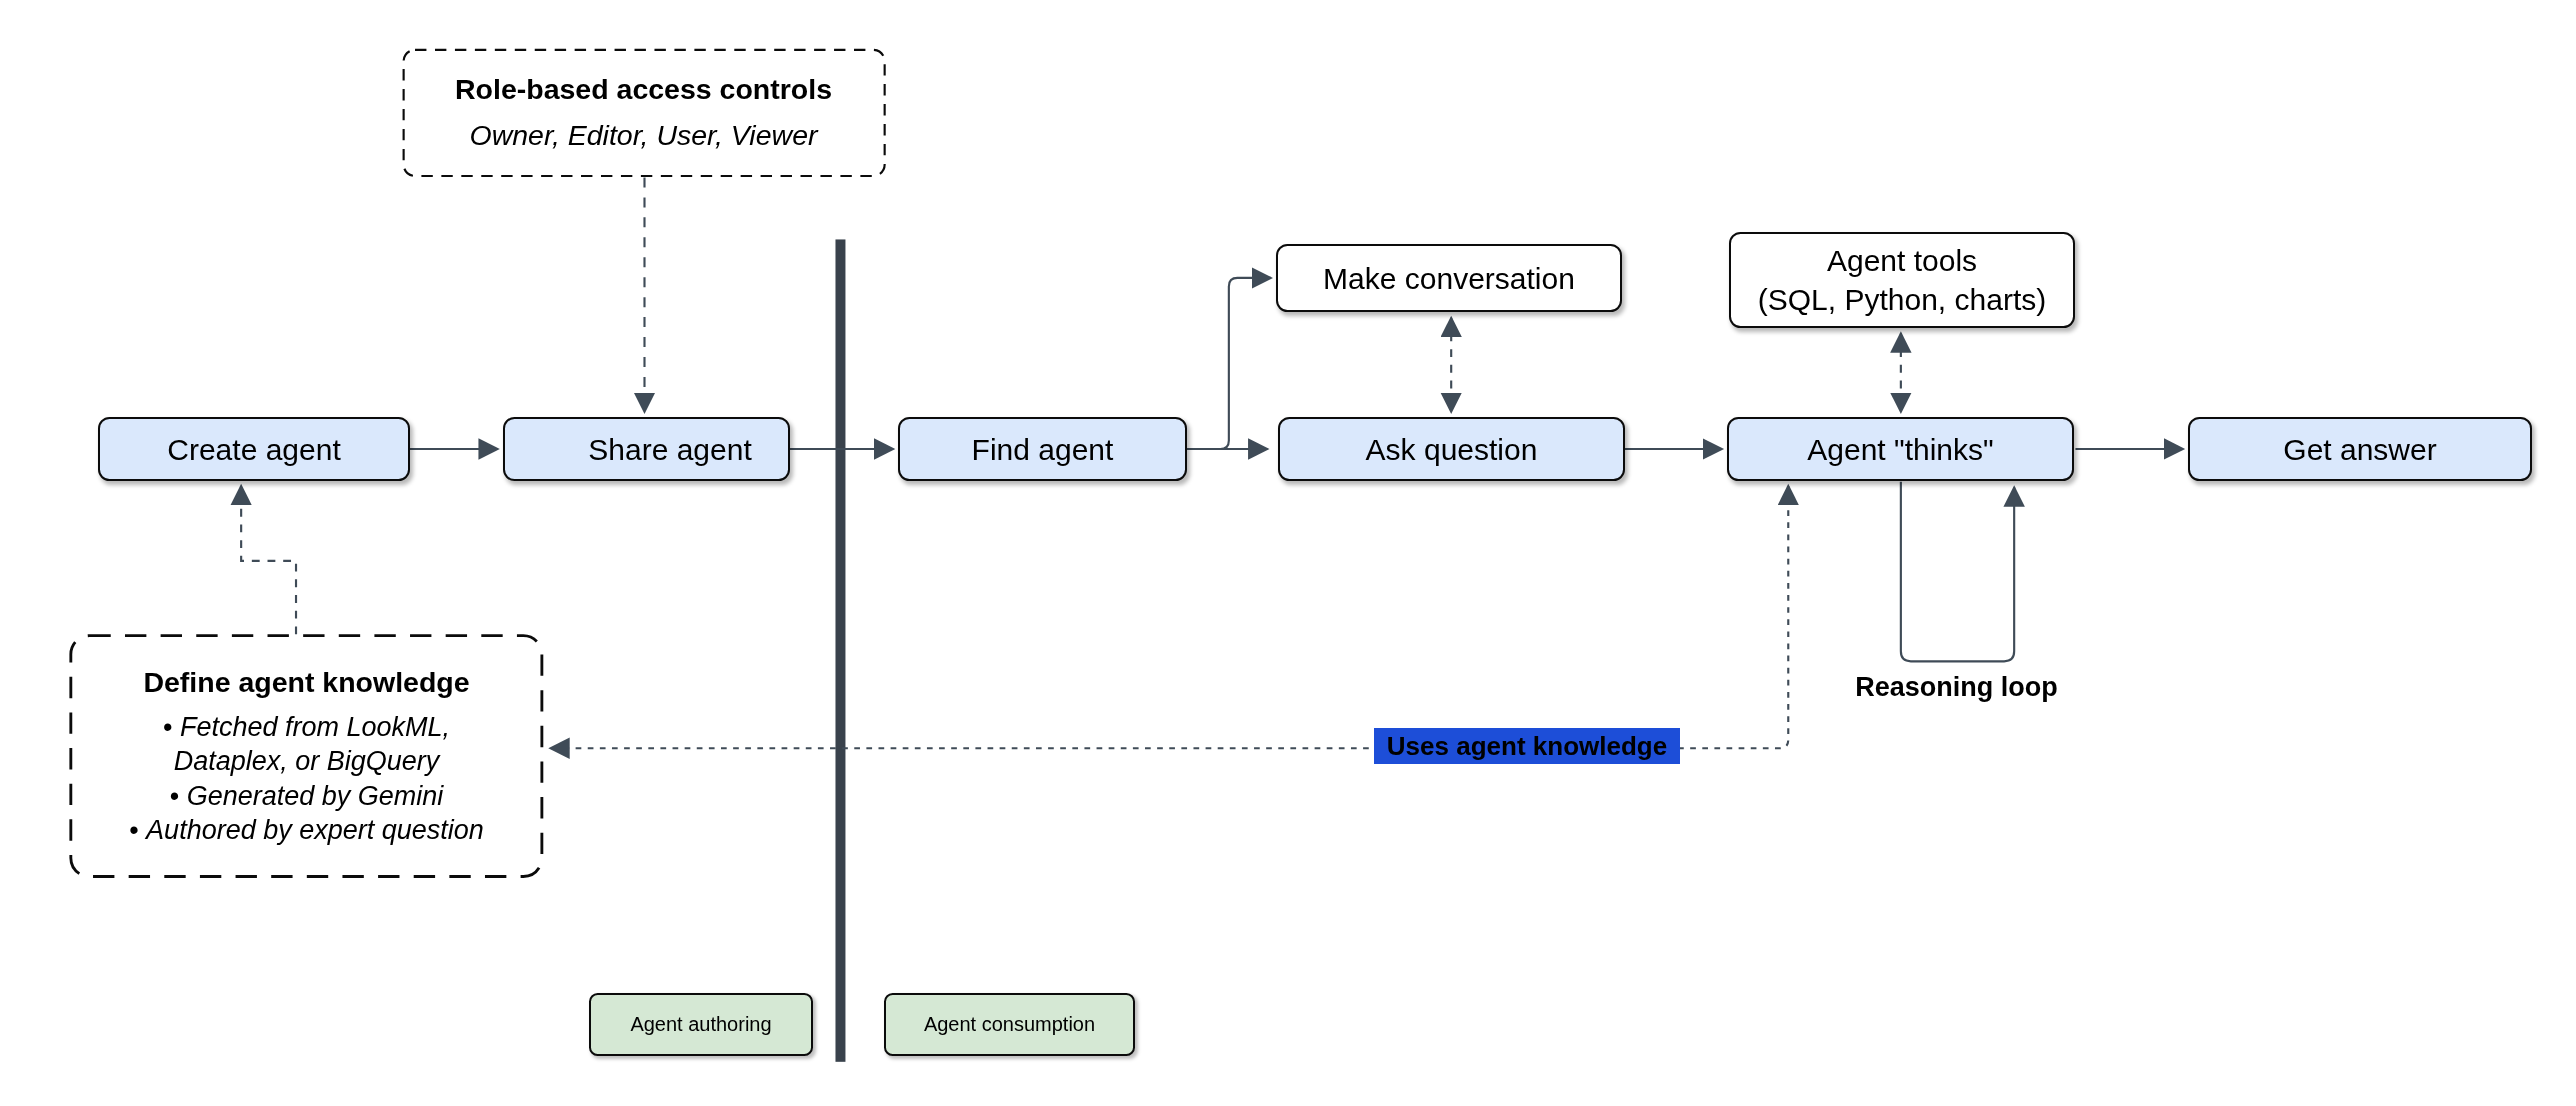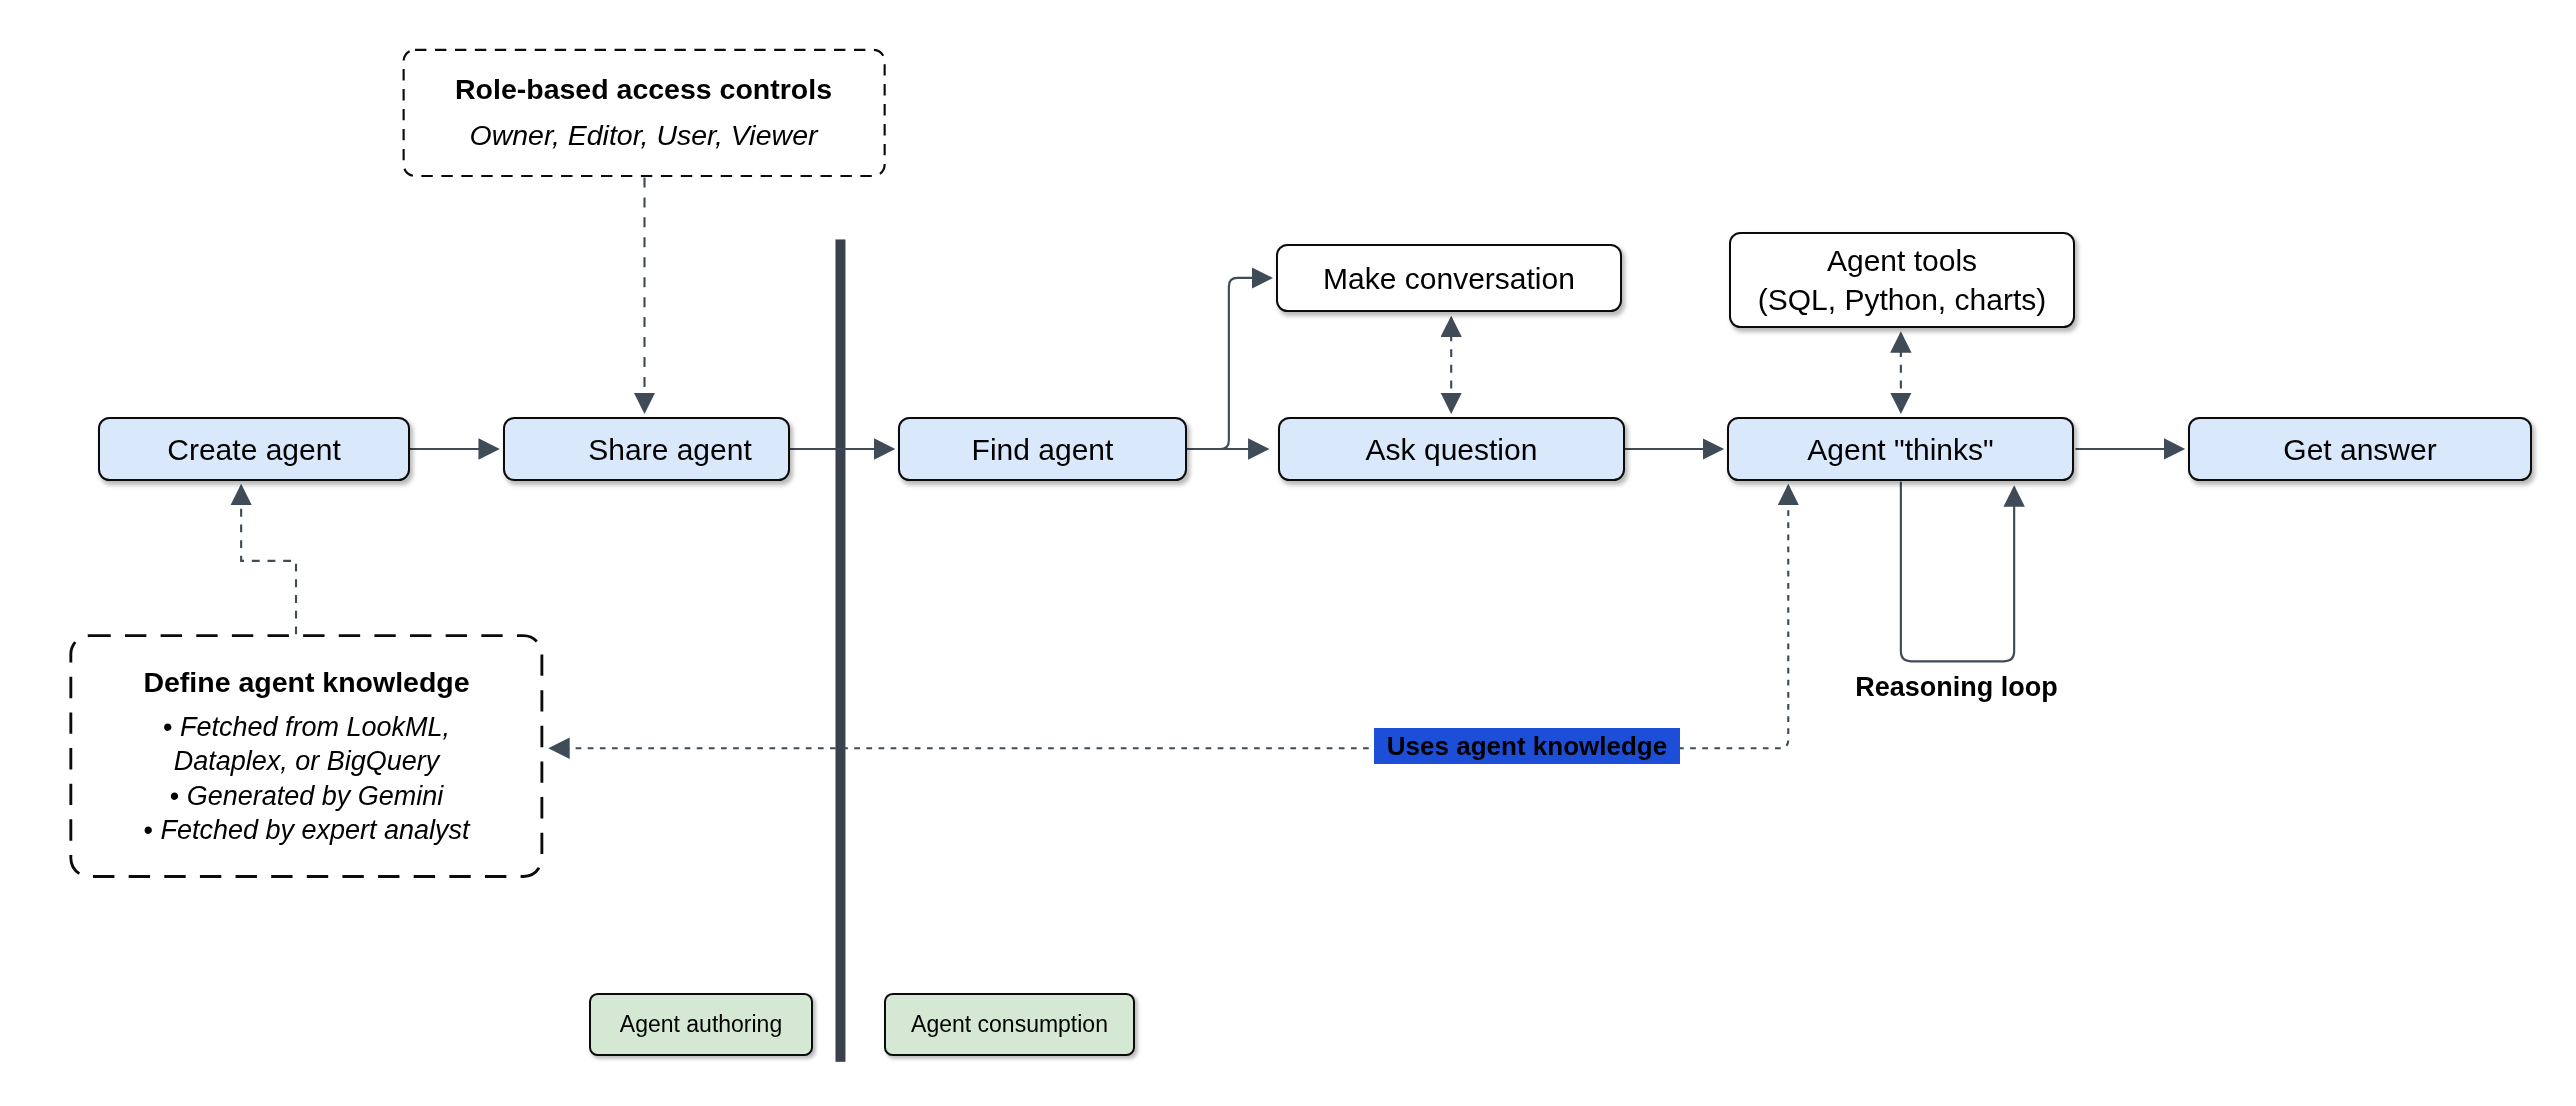--- a/index.html
+++ b/index.html
@@ -29,21 +29,21 @@
     z-index:3;
   }
   .node.white{background:#ffffff;}
   .zone{
     position:absolute;
     display:flex;align-items:center;justify-content:center;
     box-sizing:border-box;
     background:#d5e8d4;
     border:2.1px solid #0b0b0b;
     border-radius:8.6px;
-    font-size:23px;
+    font-size:20px;
     box-shadow:2.1px 2.9px 3.6px rgba(0,0,0,0.25);
     z-index:3;
   }
 
   
   .ann{
     position:absolute;
     display:flex;flex-direction:column;align-items:center;justify-content:center;
     box-sizing:border-box;
     text-align:center;
@@ -121,21 +121,21 @@
   <div class="ann" style="left:403px;top:50px;width:481px;height:126px;">
     <div class="title">Role-based access controls</div>
     <div class="subtitle">Owner, Editor, User, Viewer</div>
   </div>
 
   <div class="ann" style="left:71px;top:636px;width:471px;height:241px;">
     <div class="title">Define agent knowledge</div>
     <div class="bullets">
       <div class="bullet">Fetched from LookML, Dataplex, or BigQuery</div>
       <div class="bullet">Generated by Gemini</div>
-      <div class="bullet">Fetched by expert analyst</div>
+      <div class="bullet">Authored by expert question</div>
     </div>
   </div>
 
   <div class="zone" style="left:589px;top:993px;width:224px;height:63px;">Agent authoring</div>
   <div class="zone" style="left:884px;top:993px;width:251px;height:63px;">Agent consumption</div>
 
 </div>
 
 
 </body></html>

